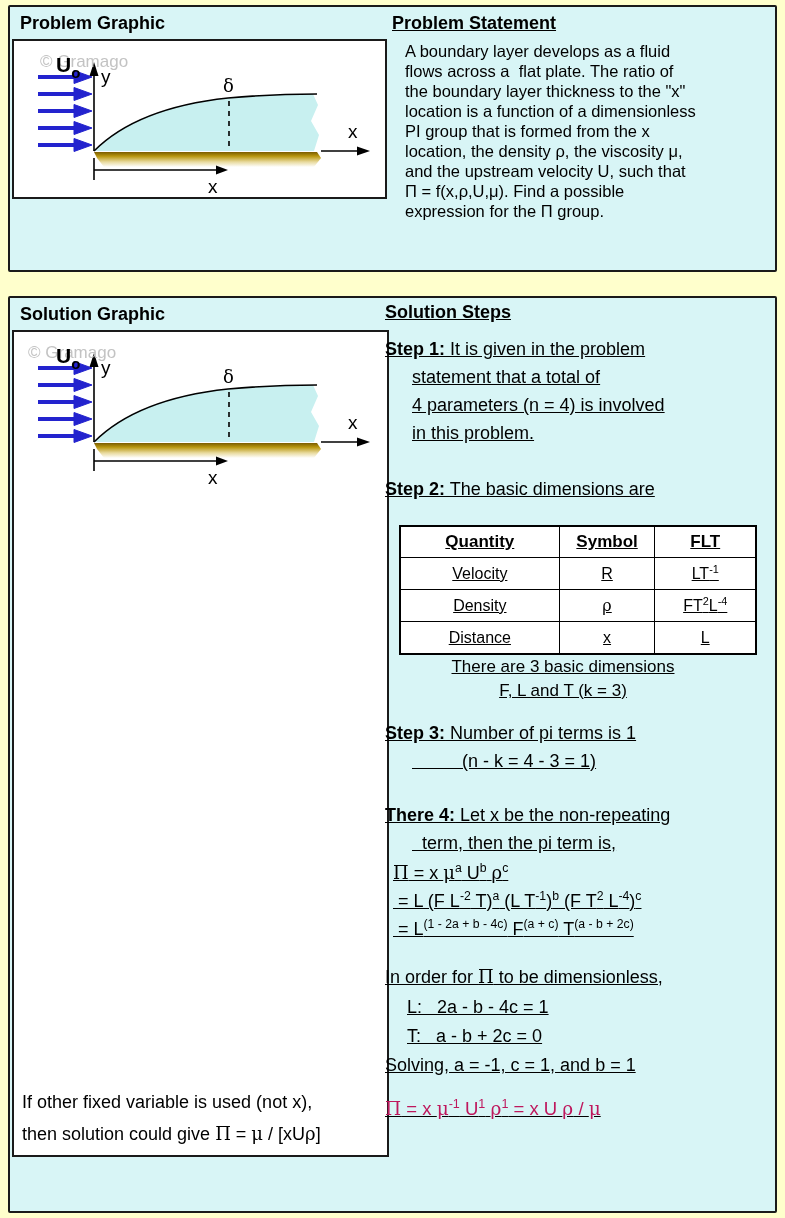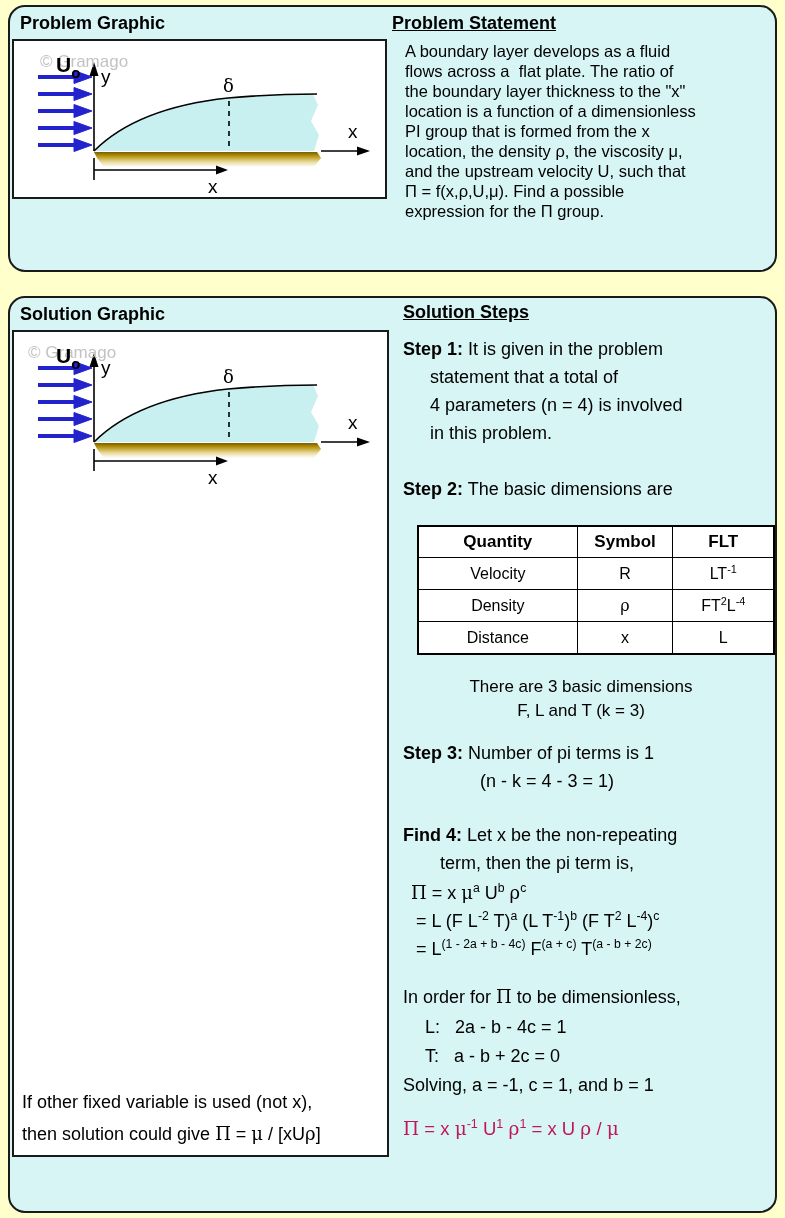--- a/index.html
+++ b/index.html
@@ -1,34 +1,34 @@
 <!DOCTYPE html>
 <html><head>
 <meta charset="utf-8">
 <style>
   html,body{margin:0;padding:0;}
   body{width:785px;height:1218px;background:#FFFFCC;font-family:"Liberation Sans",sans-serif;color:#000;}
   .page{position:relative;width:785px;height:1218px;overflow:hidden;}
-  .panel{position:absolute;background:#D8F5F6;border:2px solid #1a1a1a;border-radius:17px;}
+  .panel{position:absolute;background:#D8F5F6;border:2px solid #1a1a1a;border-radius:2px;}
   .panel-problem{left:8px;top:5px;width:765px;height:263px;}
   .panel-solution{left:8px;top:296px;width:765px;height:913px;}
   .panel-title{position:absolute;left:10px;top:6px;font-size:18px;font-weight:bold;}
   .white-box{position:absolute;background:#FFFFFF;border:2px solid #1a1a1a;}
   .graphic-box{left:2px;top:32px;width:371px;height:156px;}
   .tall-box{left:2px;top:32px;width:373px;height:823px;}
   .statement-title{position:absolute;left:382px;top:6px;font-size:18px;font-weight:bold;text-decoration:underline;}
   .statement-text{position:absolute;left:395px;top:34px;width:370px;font-size:16.5px;line-height:20px;white-space:pre-wrap;}
-  .right-col{position:absolute;left:393px;top:4px;width:372px;}
+  .right-col{position:absolute;left:375px;top:4px;width:372px;text-decoration:underline;}
   .steps-title{font-size:18px;font-weight:bold;text-decoration:underline;margin:0 0 12px 0;}
   .step{font-size:18px;line-height:28px;white-space:pre-wrap;padding-left:27px;text-indent:-27px;}
   .step-1{margin-bottom:28px;}
   .step-2{margin-bottom:22px;}
   .step-3{margin:16px 0 26px 0;}
   .step-4{margin:0;}
-  table.dim-table{border-collapse:collapse;margin-left:14px;margin-bottom:20px;background:#fff;border:2px solid #000;}
+  table.dim-table{border-collapse:collapse;margin-left:14px;margin-bottom:0;background:#fff;border:2px solid #000;}
   .dim-table th,.dim-table td{border:1px solid #000;text-align:center;padding:0 6px;}
   .dim-table th{font-size:17px;font-weight:bold;height:30px;}
   .dim-table td{font-size:16px;height:31px;}
   .col-q{width:150px;}.col-s{width:84px;}.col-f{width:90px;}
   .table-caption{width:356px;text-align:center;font-size:17px;line-height:24px;}
   .eqs{margin-top:2px;}
   .eq{font-size:18px;line-height:28px;white-space:pre-wrap;padding-left:8px;}
   .dimless{margin-top:20px;font-size:18px;line-height:28px;}
   .constraints{margin-top:2px;}
   .constraint{font-size:18px;line-height:29px;white-space:pre-wrap;padding-left:22px;}
@@ -204,21 +204,21 @@
         </tr>
       </tbody>
         </table>
 
       <div class="table-caption">There are 3 basic dimensions</div>
       <div class="table-caption">F, L and T (k = 3)</div>
 
       <div class="step step-3"><b>Step 3:</b><span> Number of pi terms is 1
           (n - k = 4 - 3 = 1)</span></div>
 
-      <div class="step step-4"><b>Find 4:</b><span> Let x be the non-repeating
+      <div class="step step-4"><b>There 4:</b><span> Let x be the non-repeating
   term, then the pi term is,</span></div>
 
       <div class="eqs">
         <div class="eq"><span class="gk">Π</span> = x <span class="gk">μ</span><sup>a</sup> U<sup>b</sup> <span class="gk">ρ</span><sup>c</sup></div>
         <div class="eq"> = L (F L<sup>-2</sup> T)<sup>a</sup> (L T<sup>-1</sup>)<sup>b</sup> (F T<sup>2</sup> L<sup>-4</sup>)<sup>c</sup></div>
         <div class="eq"> = L<sup>(1 - 2a + b - 4c)</sup> F<sup>(a + c)</sup> T<sup>(a - b + 2c)</sup></div>
       </div>
 
       <div class="dimless">In order for <span class="gk">Π</span> to be dimensionless,</div>
 

